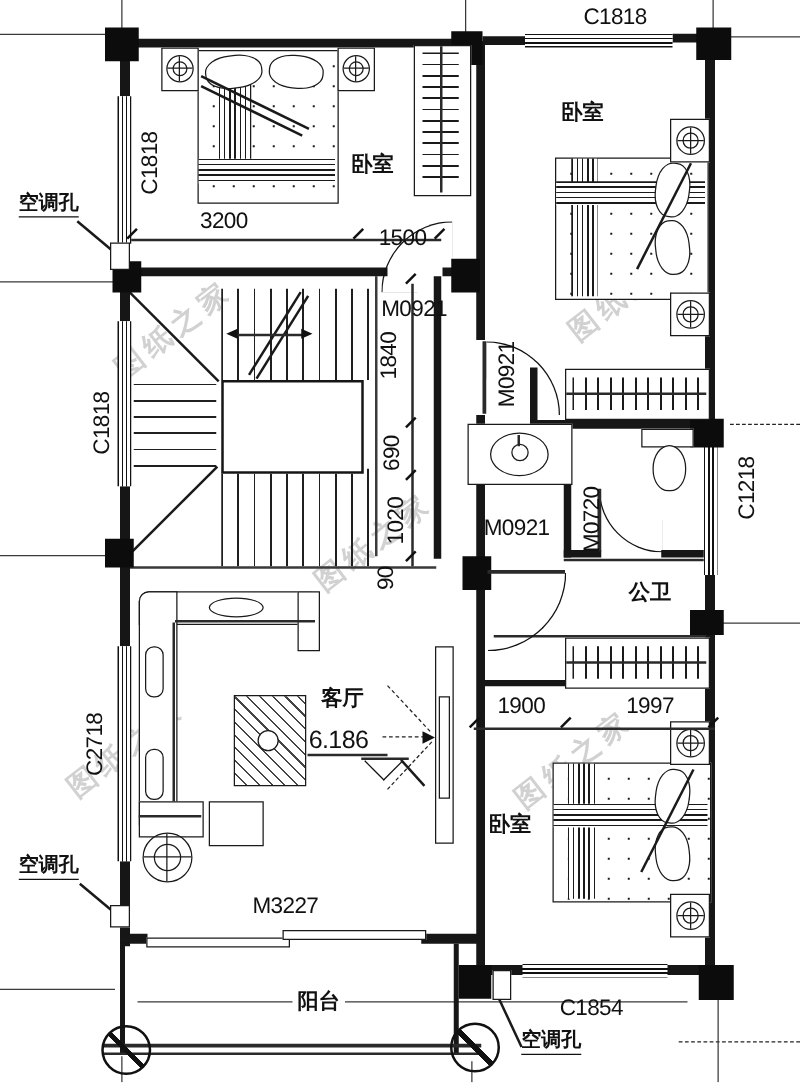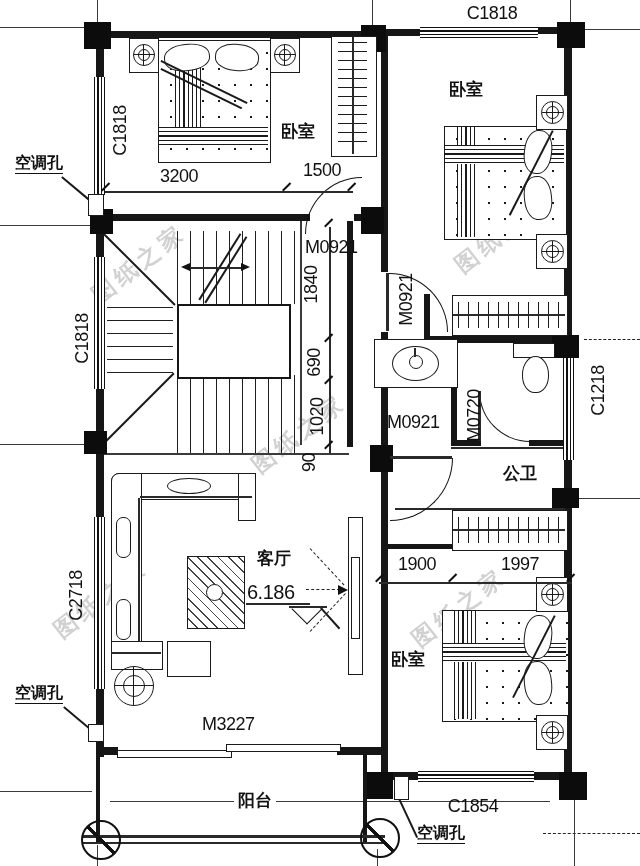--- a/index.html
+++ b/index.html
@@ -236,21 +236,21 @@
   <div class="tick" style="left:323px;top:222px"></div>
   <div class="tick" style="left:323px;top:337px"></div>
   <div class="tick" style="left:323px;top:379px"></div>
   <div class="tick" style="left:323px;top:444px"></div>
   <div class="ln" style="left:379px;top:582px;width:193px;height:1.5px"></div>
   <div class="tick" style="left:374px;top:577px"></div>
   <div class="tick" style="left:447px;top:577px"></div>
   <div class="tick" style="left:565px;top:577px"></div>
 
   <div class="num" style="left:160px;top:166px;width:60px;text-align:left">3200</div>
-  <div class="num" style="left:292px;top:160px;width:60px;text-align:center">1500</div>
+  <div class="num" style="left:292px;top:180px;width:60px;text-align:center">1500</div>
   <div class="num vert" style="left:281px;top:274px;width:60px;text-align:center">1840</div>
   <div class="num vert" style="left:286px;top:352px;width:56px;text-align:center">690</div>
   <div class="num vert" style="left:288px;top:406px;width:58px;text-align:center">1020</div>
   <div class="num vert" style="left:282px;top:452px;width:54px;text-align:center">90</div>
   <div class="num" style="left:392px;top:554px;width:50px;text-align:center">1900</div>
   <div class="num" style="left:494px;top:554px;width:52px;text-align:center">1997</div>
 
   <div class="num" style="left:444px;top:3px;width:96px;text-align:center">C1818</div>
   <div class="num vert" style="left:89px;top:120px;width:62px;text-align:center">C1818</div>
   <div class="num vert" style="left:51px;top:328px;width:62px;text-align:center">C1818</div>

